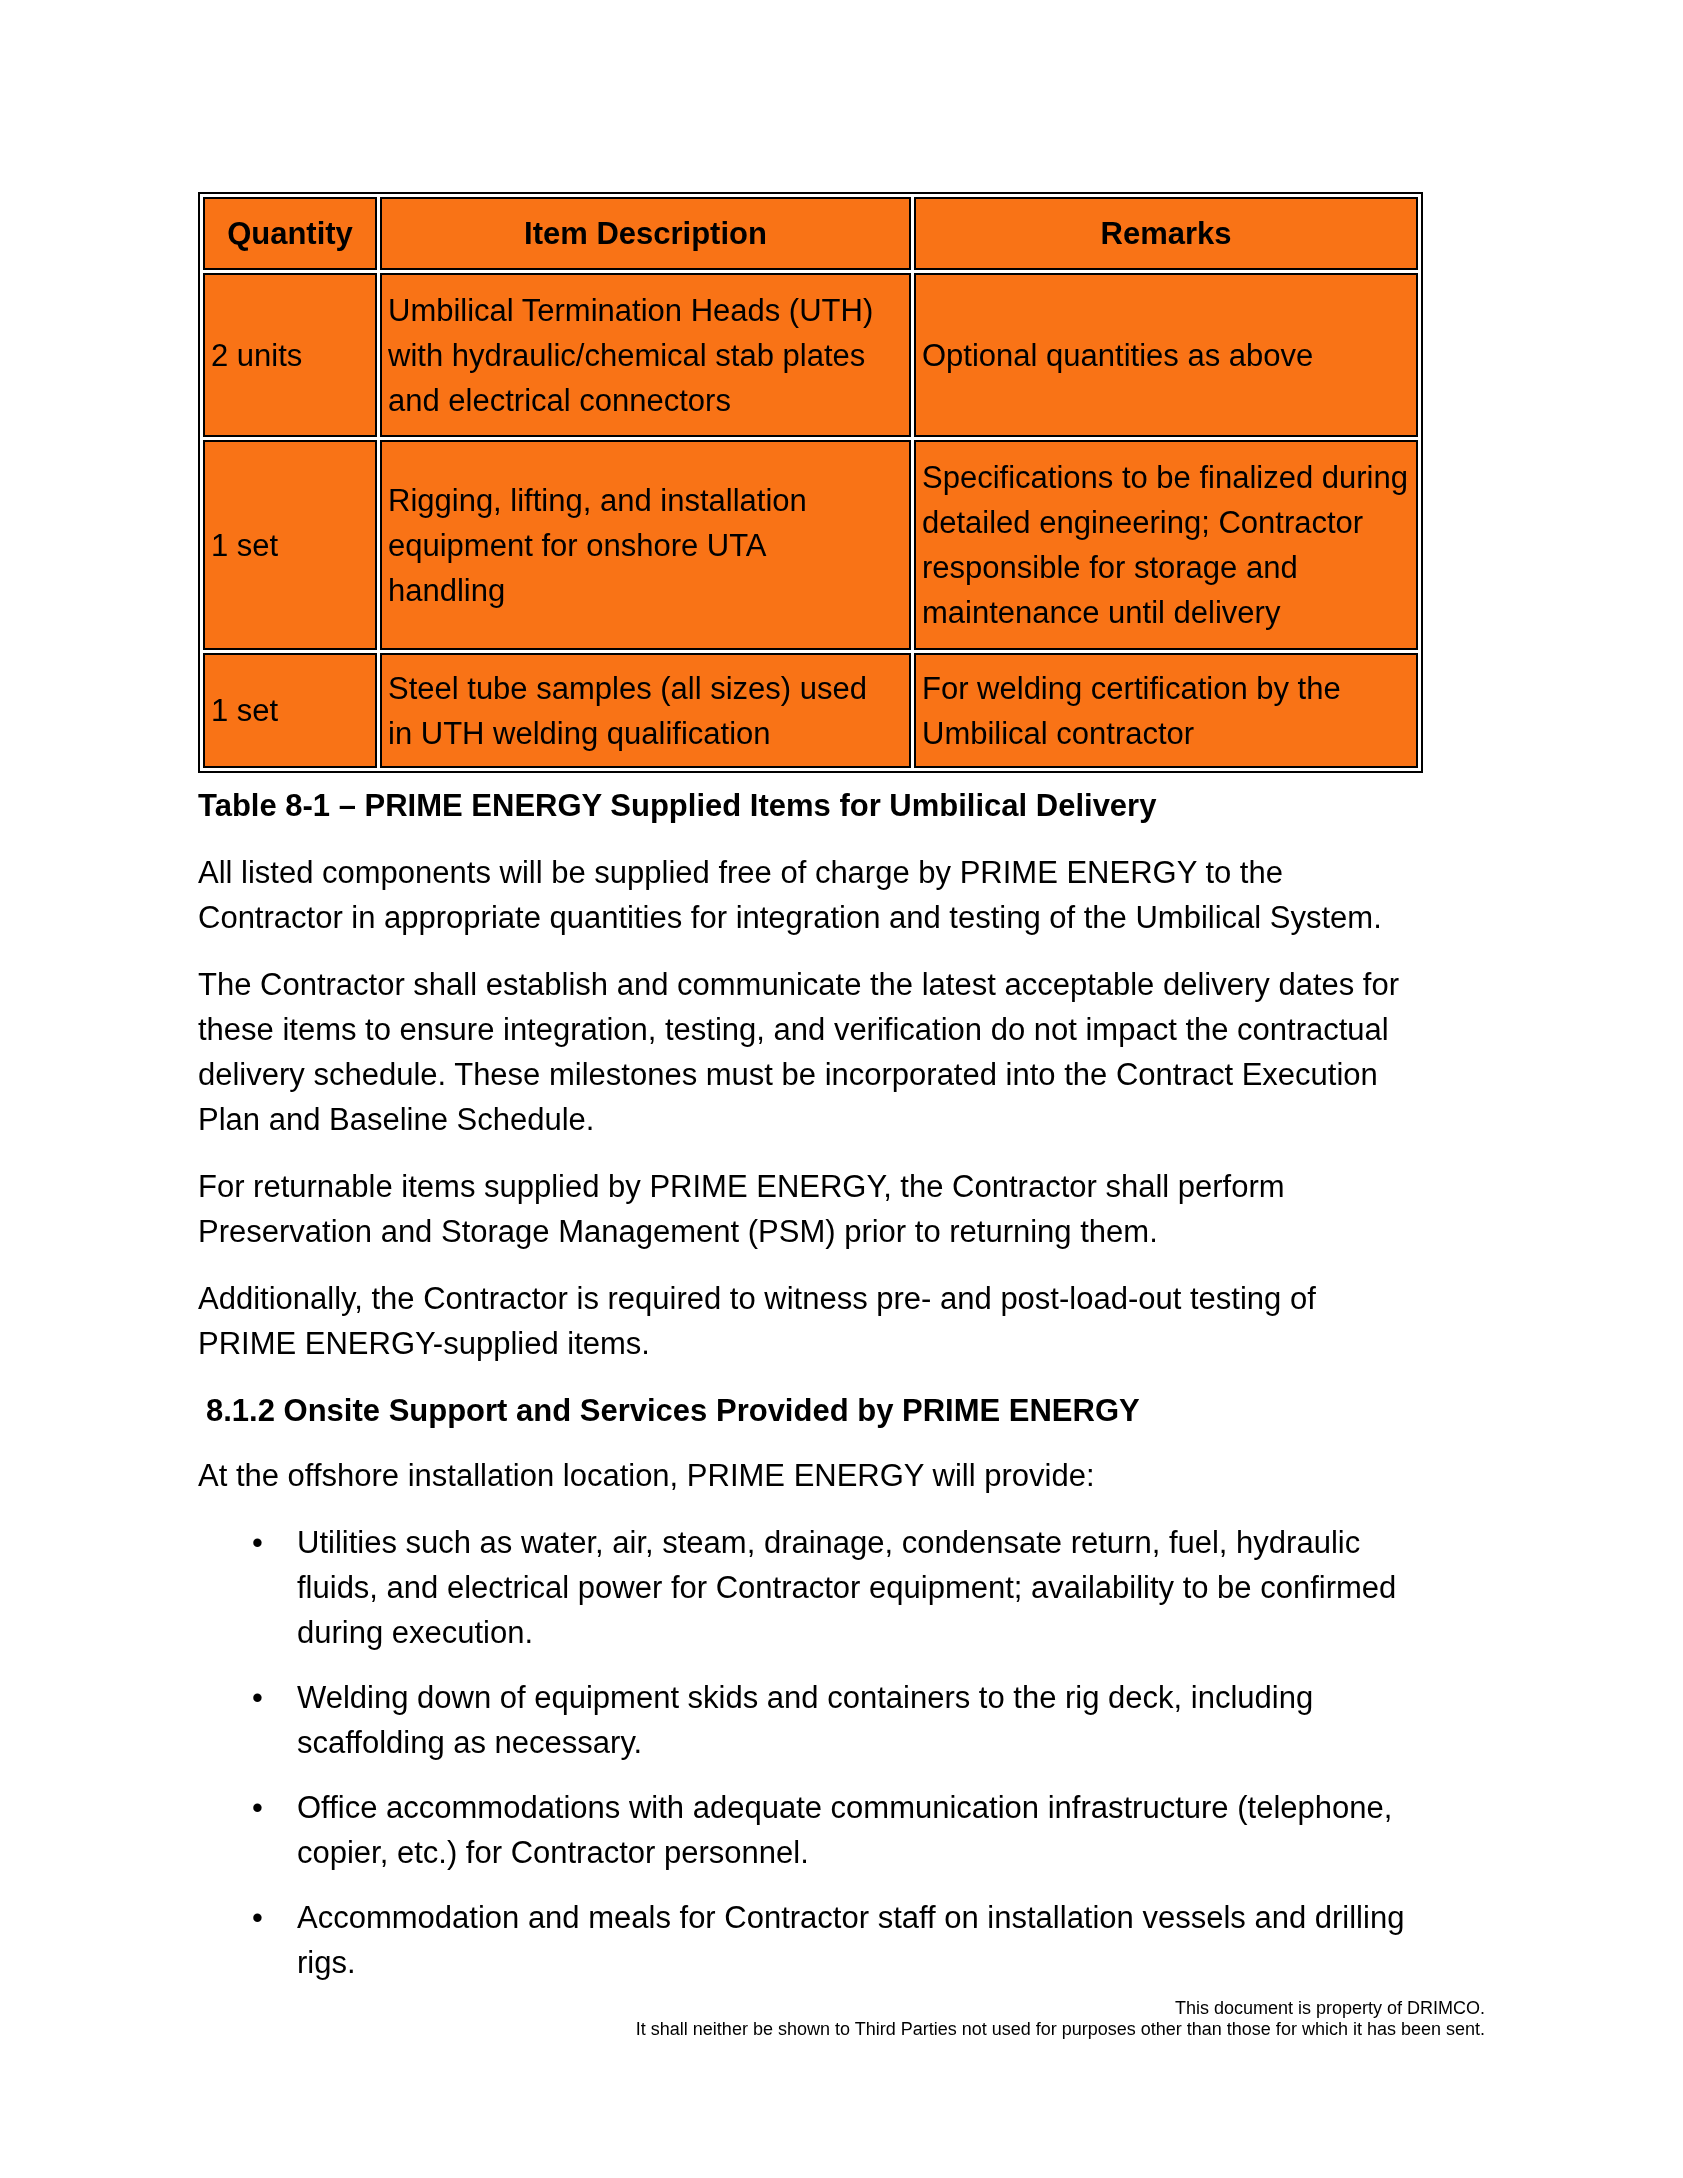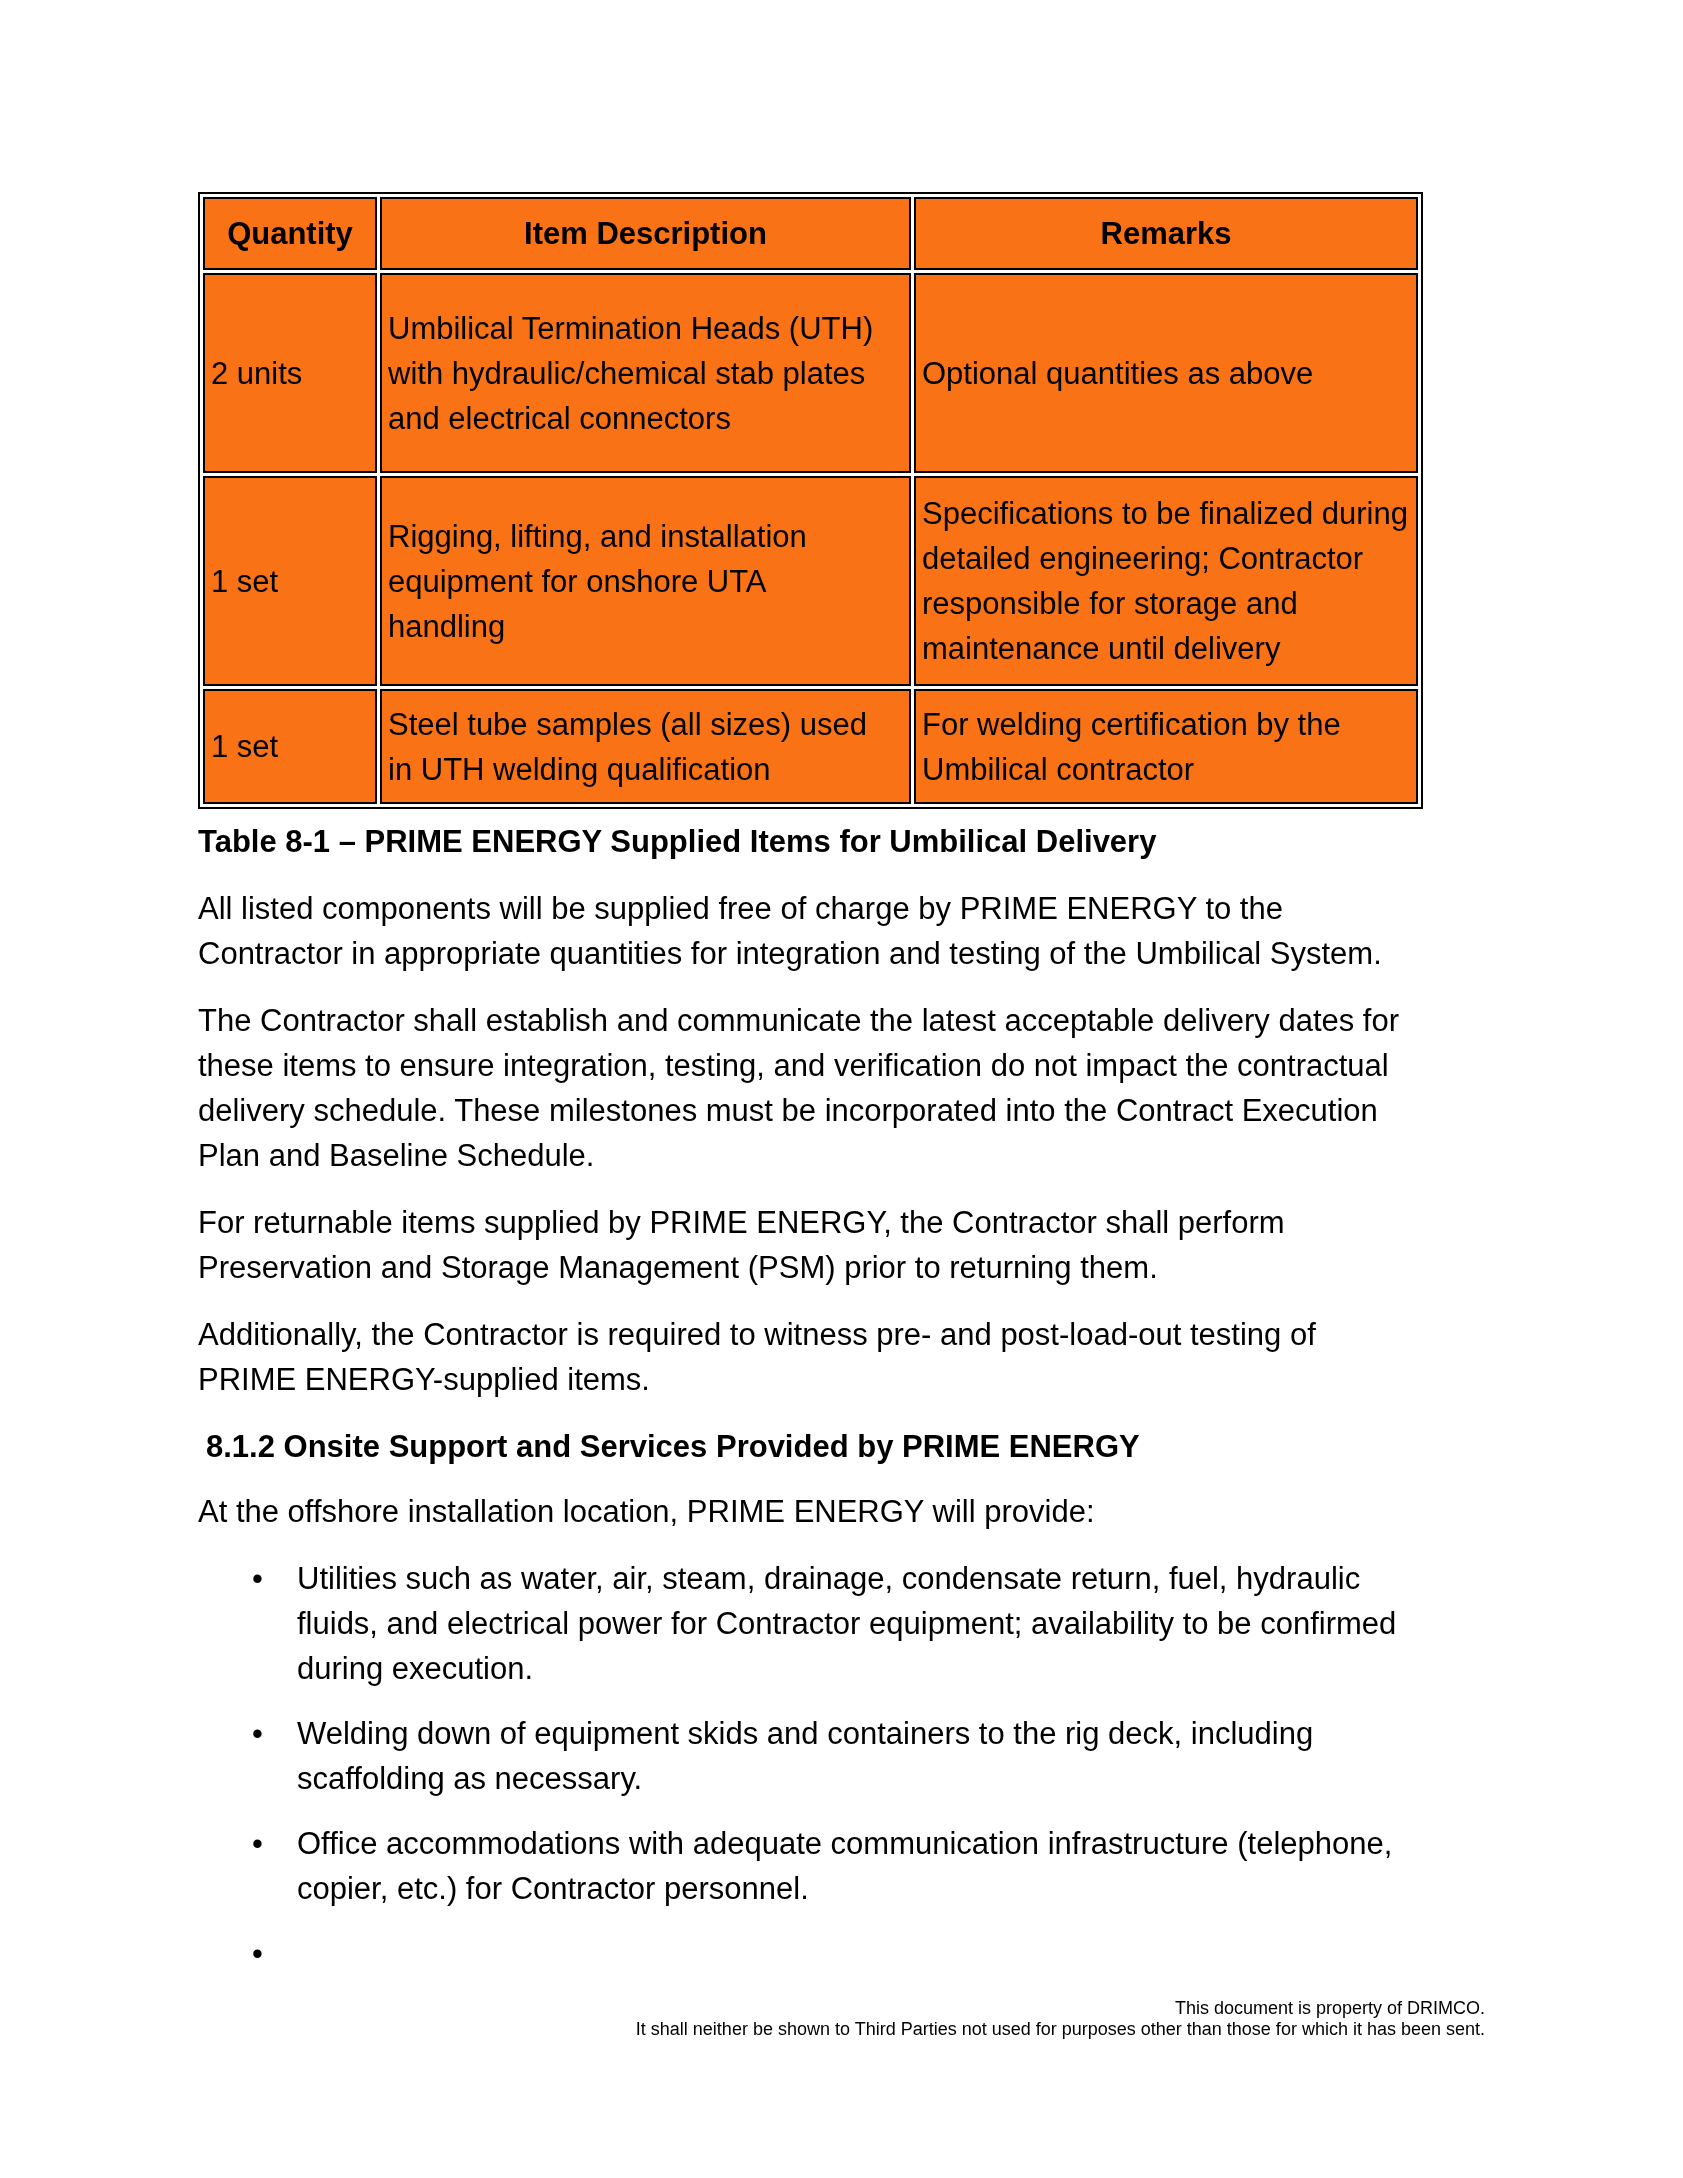--- a/index.html
+++ b/index.html
@@ -39,21 +39,21 @@
     line-height: 45px;
     white-space: pre;
     overflow: visible;
     background: #f97316;
   }
   table.items th {
     text-align: center;
     font-weight: bold;
     height: 73px;
   }
-  tr.row-1 td { height: 200px; }
+  tr.row-1 td { height: 164px; }
   tr.row-2 td { height: 210px; }
   tr.row-3 td { height: 115px; }
 
   .table-caption {
     font-size: 31px;
     line-height: 45px;
     font-weight: bold;
     margin: 10px 0 22px 0;
     white-space: pre;
   }
@@ -180,20 +180,22 @@
       <span class="li-text">Welding down of equipment skids and containers to the rig deck, including
 scaffolding as necessary.</span>
     </li>
     <li>
       <span class="bullet">•</span>
       <span class="li-text">Office accommodations with adequate communication infrastructure (telephone,
 copier, etc.) for Contractor personnel.</span>
     </li>
     <li>
       <span class="bullet">•</span>
+      <span class="li-text">Accommodation and meals for Contractor staff on installation vessels and drilling
+rigs.</span>
     </li>
   </ul>
 
 </div>
 
 <div class="page-footer">This document is property of DRIMCO.
 It shall neither be shown to Third Parties not used for purposes other than those for which it has been sent.</div>
 
 
 </body></html>

